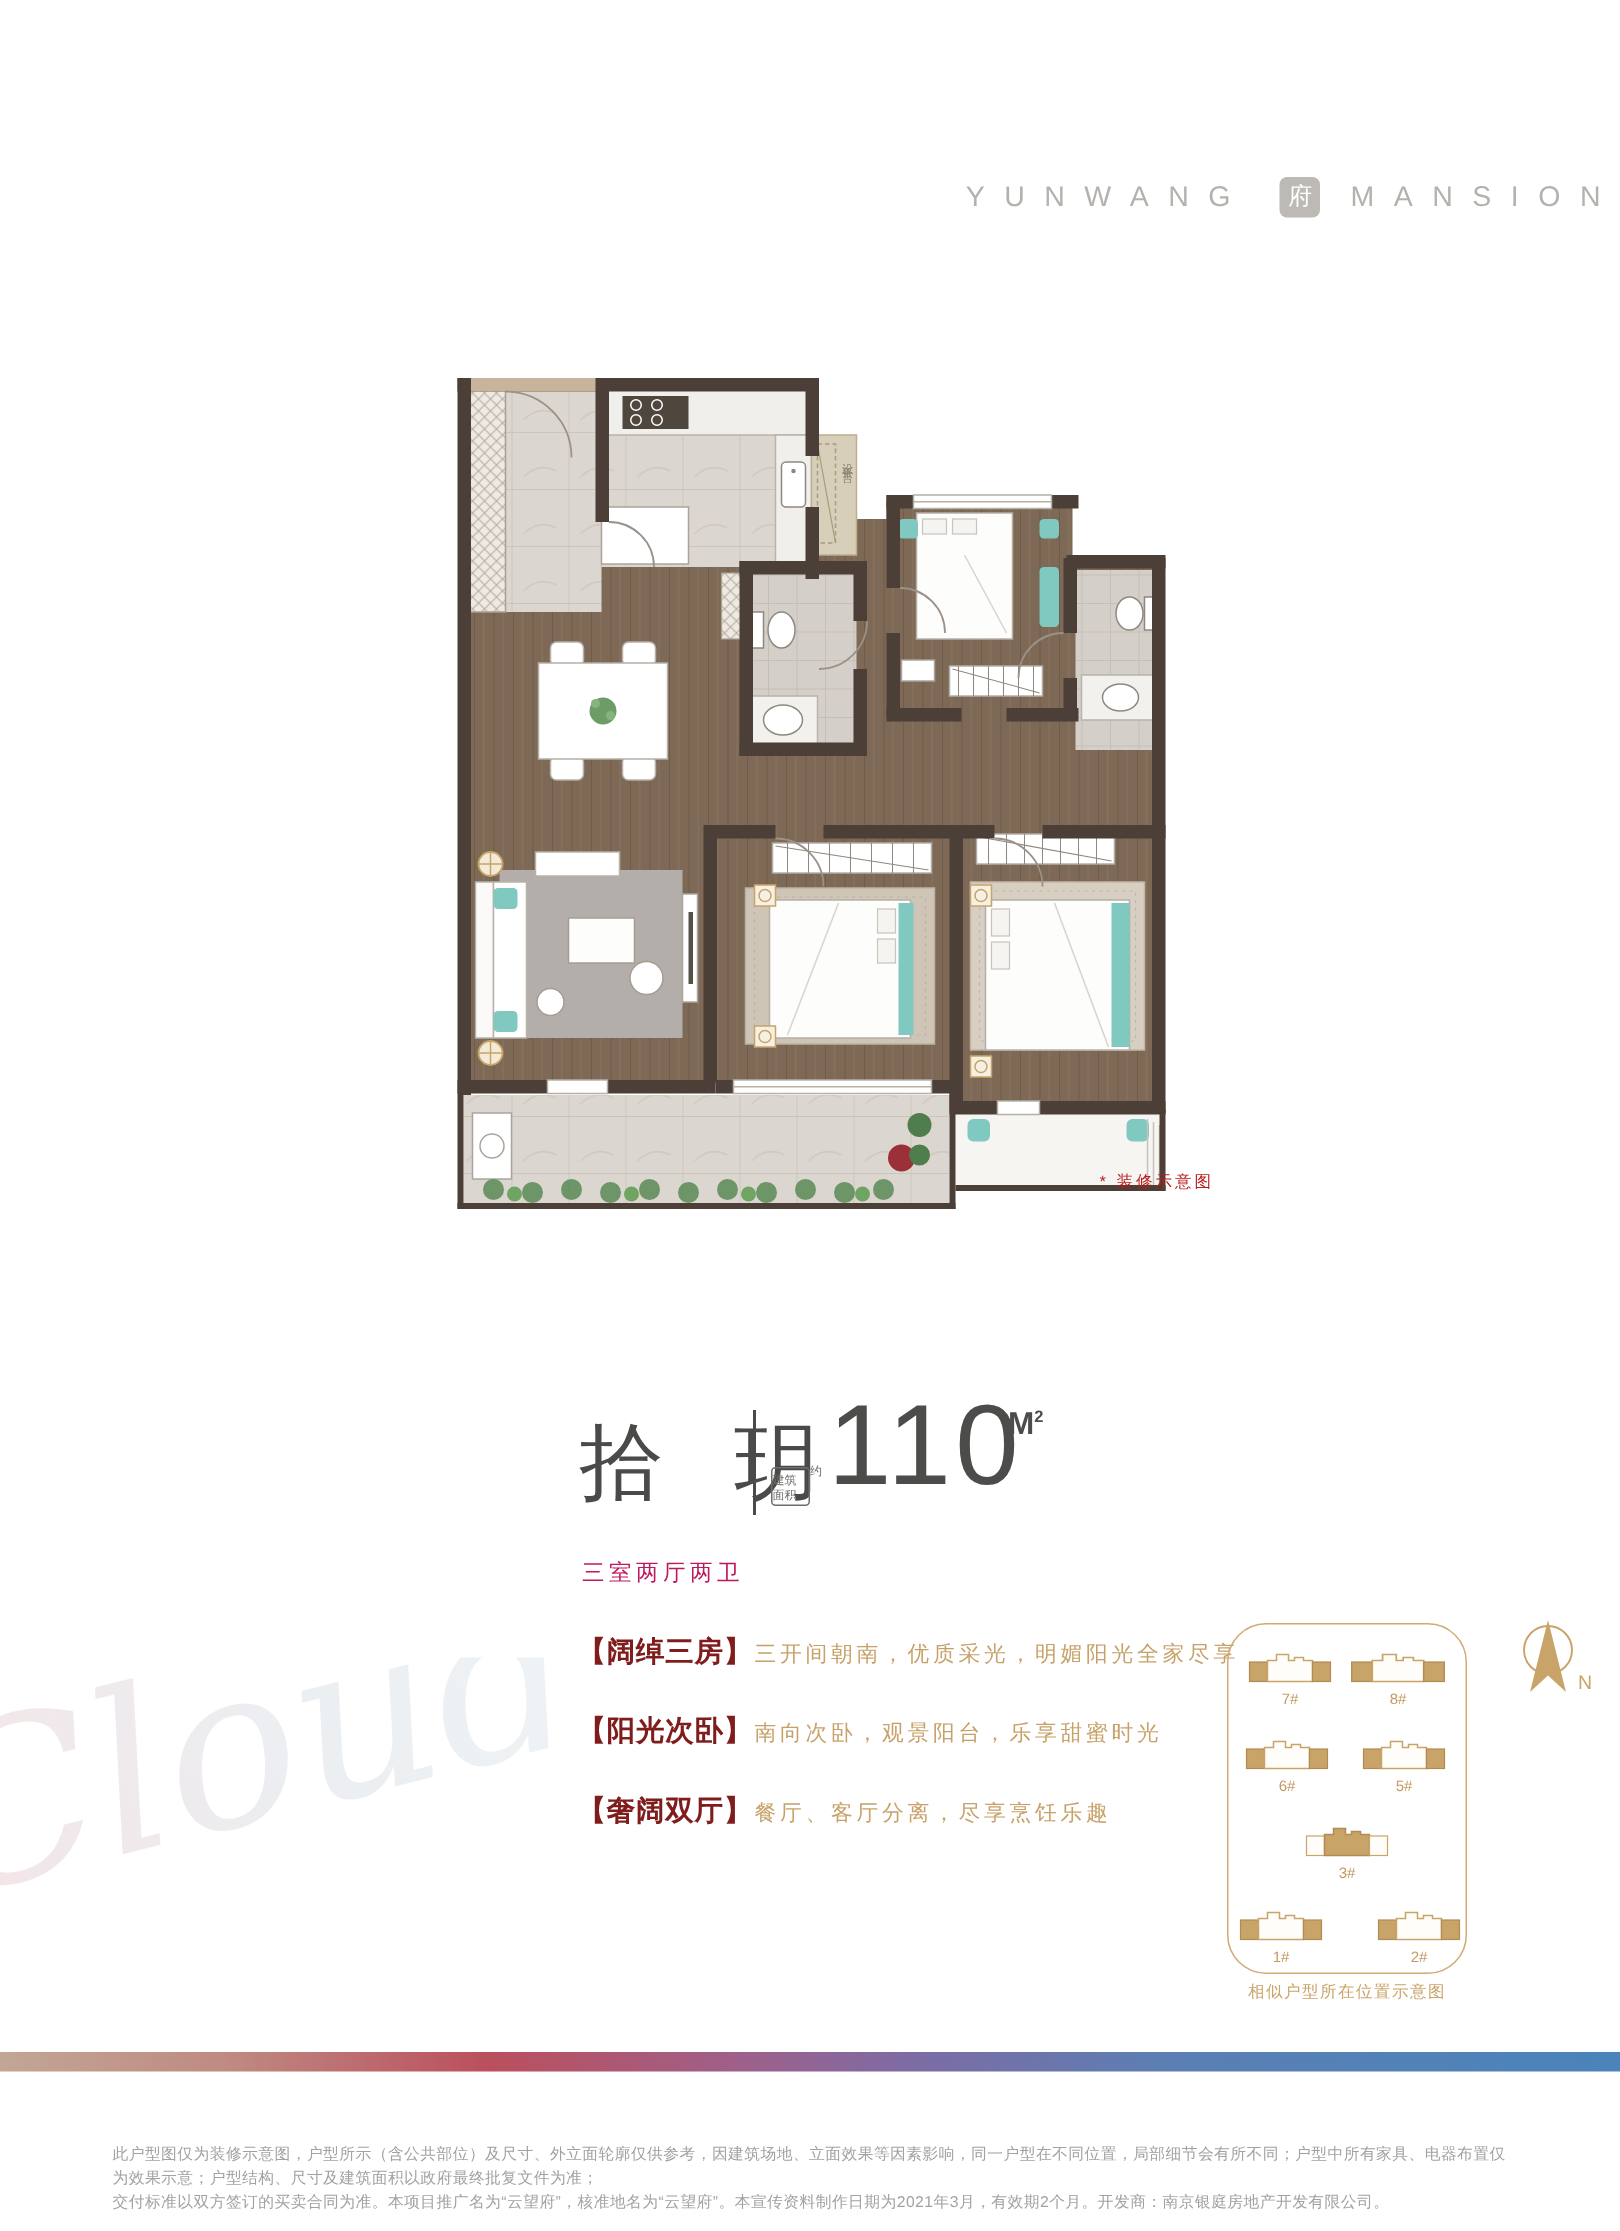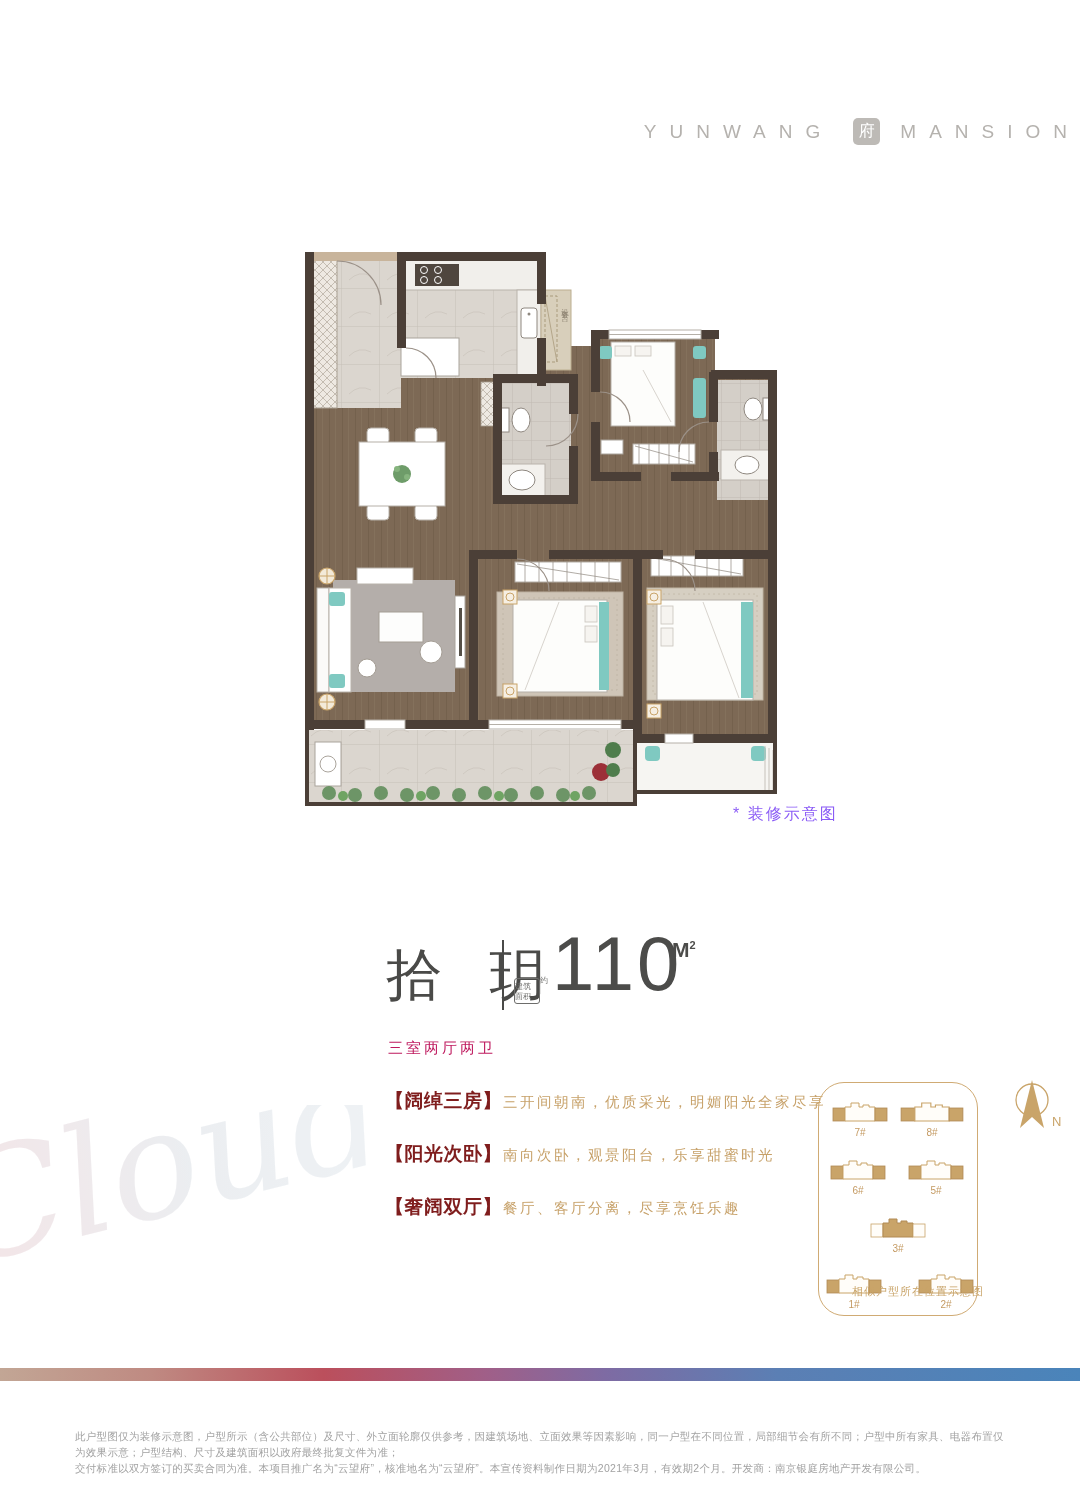--- a/index.html
+++ b/index.html
@@ -8,21 +8,21 @@
     font-family:"Liberation Sans","DejaVu Sans",sans-serif;overflow:hidden;
   }
   
   .brand{position:absolute;top:118px;left:0;width:1080px;display:flex;
          justify-content:flex-end;align-items:center;gap:20px;}
   .brand .word{font-size:19px;letter-spacing:13px;color:#b5b2ae;font-weight:500;}
   .brand .seal{width:27px;height:27px;background:#bdbab6;border-radius:5px;color:#ffffff;
                font-size:16px;display:flex;align-items:center;justify-content:center;}
   
   .plan{position:absolute;left:303px;top:250px;width:490px;height:565px;}
-  .plan-note{position:absolute;left:733px;top:804px;font-size:16px;color:#8b5cf6;letter-spacing:2px;}
+  .plan-note{position:absolute;left:733px;top:780px;font-size:11px;color:#b91c1c;letter-spacing:2px;}
   
   .unit-name{position:absolute;left:386px;top:938px;font-size:56px;color:#4a4a48;
              letter-spacing:16px;font-weight:400;}
   .unit-rooms{position:absolute;left:388px;top:995px;font-size:15px;color:#be185d;letter-spacing:3px;margin-top:44px;}
   .title-divider{position:absolute;left:502px;top:940px;width:2px;height:70px;background:#4a4a48;}
   .stamp{position:absolute;left:514px;top:978px;width:26px;height:26px;border:1px solid #6d6d6b;
          border-radius:3px;font-size:8px;line-height:10px;color:#6d6d6b;
          padding-top:3px;box-sizing:border-box;}
   .stamp .side{position:absolute;right:-9px;top:-3px;font-size:8px;}
   .area-value{position:absolute;left:552px;top:926px;font-size:76px;font-weight:200;
@@ -36,21 +36,21 @@
   .feat .desc{font-size:14.5px;color:#c7a169;letter-spacing:2.5px;}
   
   .siteplan{position:absolute;left:818px;top:1082px;width:160px;height:234px;}
   .siteplan .border{position:absolute;inset:0;border:1px solid #d0ab74;border-radius:26px;}
   .bld{position:absolute;width:64px;text-align:center;}
   .bld svg .wl,.bld svg .wr{fill:#c9a469;stroke:#b18a55;stroke-width:0.8;}
   .bld svg .md{fill:#fffdf9;stroke:#c9a469;stroke-width:1;}
   .bld.hl svg .wl,.bld.hl svg .wr{fill:#fffdf9;stroke:#c9a469;}
   .bld.hl svg .md{fill:#c9a469;stroke:#b18a55;}
   .bld-label{font-size:10px;color:#c49a62;margin-top:1px;}
-  .siteplan-caption{position:absolute;left:812px;top:1284px;width:172px;text-align:right;
+  .siteplan-caption{position:absolute;left:812px;top:1320px;width:172px;text-align:center;
                     font-size:11px;color:#c9a469;letter-spacing:1px;}
   .compass{position:absolute;left:1002px;top:1076px;}
   
   .watermark{position:absolute;left:-40px;top:1105px;pointer-events:none;}
   .gradient-bar{position:absolute;left:0;top:1368px;width:1080px;height:13px;
     background:linear-gradient(to right,#c2a695 0%,#bf8a82 14%,#bb4f5c 30%,#a05f88 45%,
                #7e6ba3 56%,#5b7fb4 72%,#4a84ba 100%);}
   .disclaimer{position:absolute;left:75px;top:1428px;width:938px;font-size:10.5px;
               line-height:16px;color:#a2a2a2;letter-spacing:0.3px;}
 </style>

